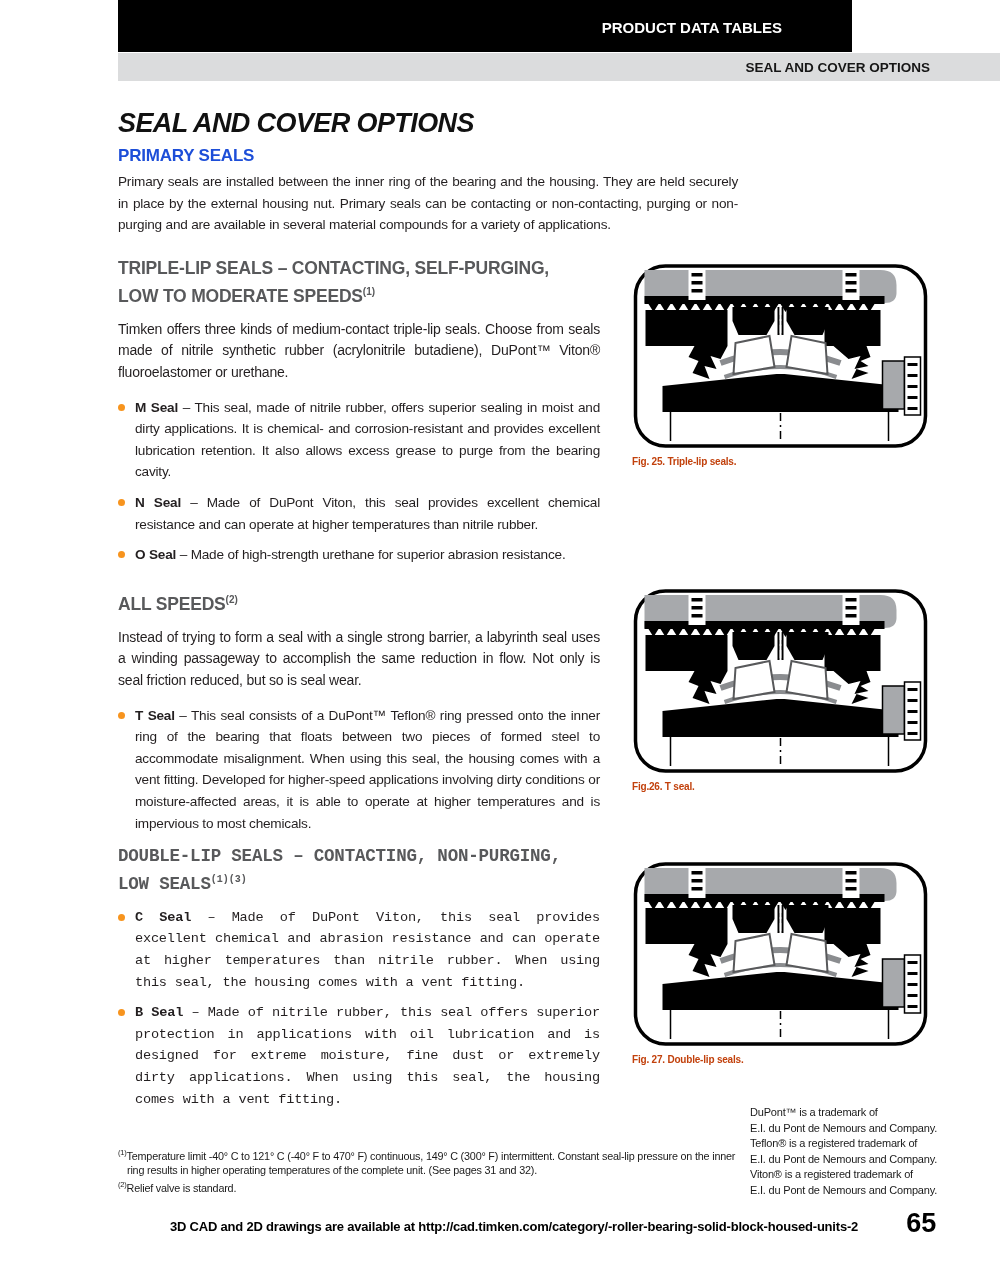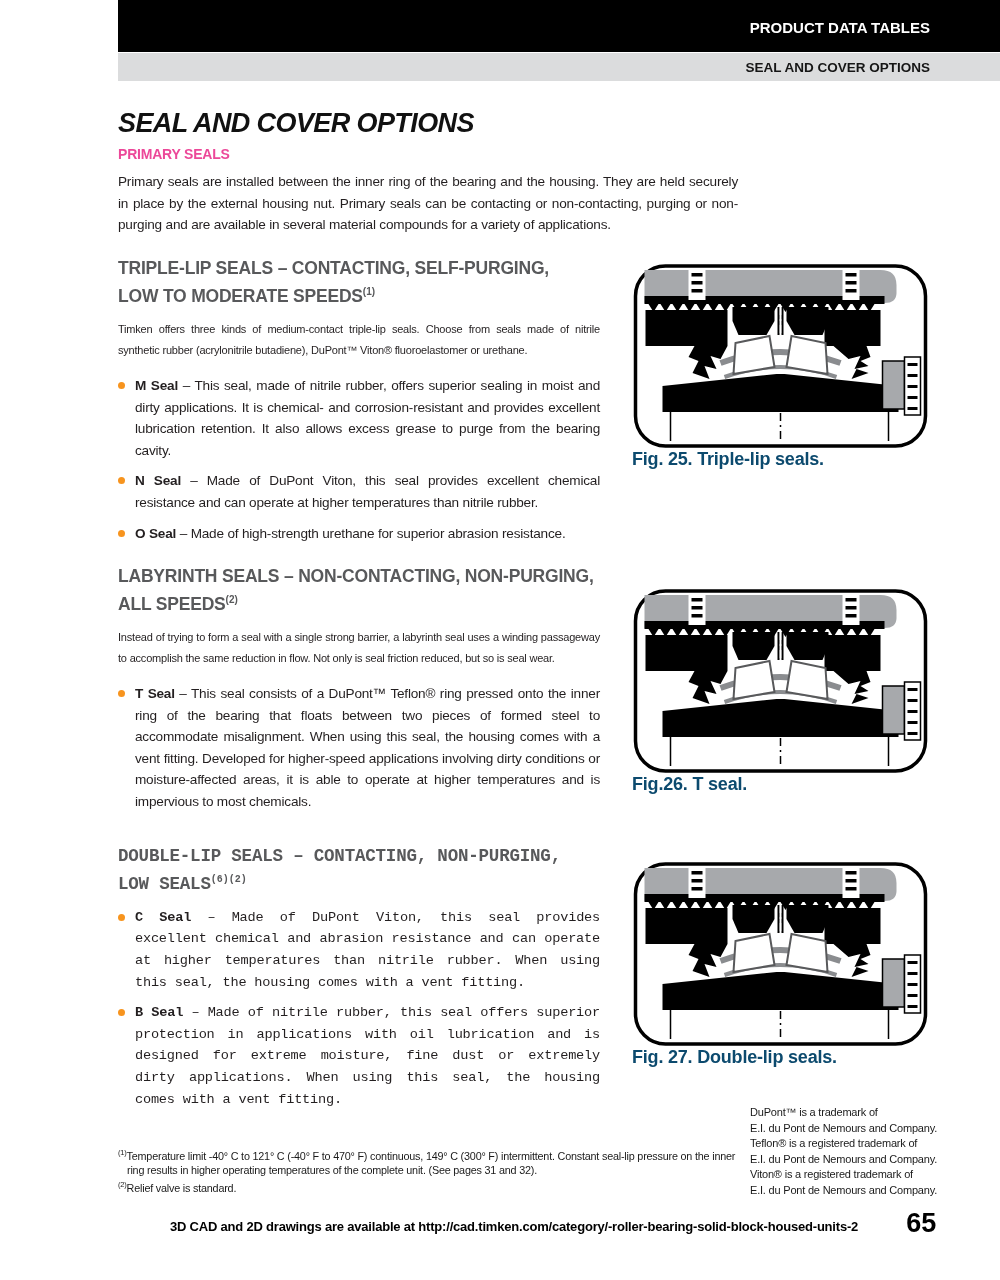--- a/index.html
+++ b/index.html
@@ -4,66 +4,66 @@
 <style>
   * { margin:0; padding:0; box-sizing:border-box; }
   html,body { background:#ffffff; }
   .page {
     position:relative; width:1000px; height:1280px; background:#fff;
     font-family:"Liberation Sans", sans-serif; color:#231f20; overflow:hidden;
     letter-spacing:-0.2px;
   }
   
   .band-black {
-    position:absolute; left:118px; top:0; width:882px; height:52px;
+    position:absolute; left:118px; top:0; width:734px; height:52px;
     background:#000; color:#fff; text-align:right; line-height:56px;
     font-size:15px; font-weight:bold; padding-right:70px; letter-spacing:0;padding-left:24px;
   }
   .band-gray {
     position:absolute; left:118px; top:53px; width:882px; height:28px;
     background:#dbdcdd; color:#161616; text-align:right; line-height:30px;
     font-size:13.5px; font-weight:bold; padding-right:70px; letter-spacing:0;
   }
   
   .doc-title {
     position:absolute; left:118px; top:108px; font-size:27px; font-weight:bold;
     font-style:italic; letter-spacing:-0.6px; color:#111;
   }
   .doc-subtitle {
-    position:absolute; left:118px; top:146px; font-size:14px; font-weight:bold; color:#ec4899;
+    position:absolute; left:118px; top:146px; font-size:17px; font-weight:bold; color:#1d4ed8;
   }
   .intro {
     position:absolute; left:118px; top:171px; width:620px;
     font-size:13.6px; line-height:21.6px; text-align:justify;
   }
   
   .section { position:absolute; left:118px; width:482px; }
   .sec-1 { top:257px; } .sec-2 { top:565px; } .sec-3 { top:845px;font-family:Liberation Mono, monospace; }
   .section h3 {
     font-size:17.5px; line-height:23px; font-weight:bold; color:#58595b;
     margin:0 0 11px 0; letter-spacing:-0.2px;
   }
   .section h3 sup { font-size:10px; letter-spacing:0; }
   .section p {
-    font-size:11px; line-height:21.6px; text-align:justify; margin:0 0 13px 0;
+    font-size:14px; line-height:21.6px; text-align:justify; margin:0 0 13px 0;
   }
   .bullet {
     position:relative; padding-left:17px; font-size:13.6px; line-height:21.6px;
     text-align:justify; margin-bottom:9px;
   }
   .bullet .dot {
     position:absolute; left:0; top:7px; width:7px; height:7px; border-radius:50%;
     background:#f7941e; display:inline-block;
   }
   .bullet .blabel { font-weight:bold; }
   
   .fig { position:absolute; left:632px; width:297px; }
   .fig-1 { top:263px; } .fig-2 { top:588px; } .fig-3 { top:861px; }
   .fig svg { display:block; width:297px; height:186px; }
-  .fig .caption { font-size:18px; font-weight:bold; color:#0c4a6e; }
+  .fig .caption { font-size:10px; font-weight:bold; margin-top:7px; color:#c2410c; }
   
   .footnotes {
     position:absolute; left:118px; top:1146px; width:618px;
     font-size:10.8px; line-height:14.8px; color:#1a1a1a;
   }
   .fn { padding-left:9px; text-indent:-9px; }
   .fn sup { font-size:7.5px; }
   
   .trademarks {
     position:absolute; left:750px; top:1105px; width:200px;
@@ -166,33 +166,33 @@
       <span class="btext">– Made of DuPont Viton, this seal provides excellent chemical resistance and can operate at higher temperatures than nitrile rubber.</span>
     </div>
     <div class="bullet">
       <span class="dot"></span>
       <span class="blabel">O Seal</span>
       <span class="btext">– Made of high-strength urethane for superior abrasion resistance.</span>
     </div>
   </div>
 
   <div class="section sec-2">
-    <h3><span>LABYRINTH SEALS – NON-CONTACTING, NON-PURGING,</span><br>
+    <h3><br>
     <span>ALL SPEEDS</span><sup>(2)</sup></h3>
     <p>Instead of trying to form a seal with a single strong barrier, a labyrinth seal uses a winding passageway to accomplish the same reduction in flow. Not only is seal friction reduced, but so is seal wear.</p>
     <div class="bullet">
       <span class="dot"></span>
       <span class="blabel">T Seal</span>
       <span class="btext">– This seal consists of a DuPont™ Teflon® ring pressed onto the inner ring of the bearing that floats between two pieces of formed steel to accommodate misalignment. When using this seal, the housing comes with a vent fitting. Developed for higher-speed applications involving dirty conditions or moisture-affected areas, it is able to operate at higher temperatures and is impervious to most chemicals.</span>
     </div>
   </div>
 
   <div class="section sec-3">
     <h3><span>DOUBLE-LIP SEALS – CONTACTING, NON-PURGING,</span><br>
-    <span>LOW SEALS</span><sup>(6)(2)</sup></h3>
+    <span>LOW SEALS</span><sup>(1)(3)</sup></h3>
     <div class="bullet">
       <span class="dot"></span>
       <span class="blabel">C Seal</span>
       <span class="btext">– Made of DuPont Viton, this seal provides excellent chemical and abrasion resistance and can operate at higher temperatures than nitrile rubber. When using this seal, the housing comes with a vent fitting.</span>
     </div>
     <div class="bullet">
       <span class="dot"></span>
       <span class="blabel">B Seal</span>
       <span class="btext">– Made of nitrile rubber, this seal offers superior protection in applications with oil lubrication and is designed for extreme moisture, fine dust or extremely dirty applications. When using this seal, the housing comes with a vent fitting.</span>
     </div>

